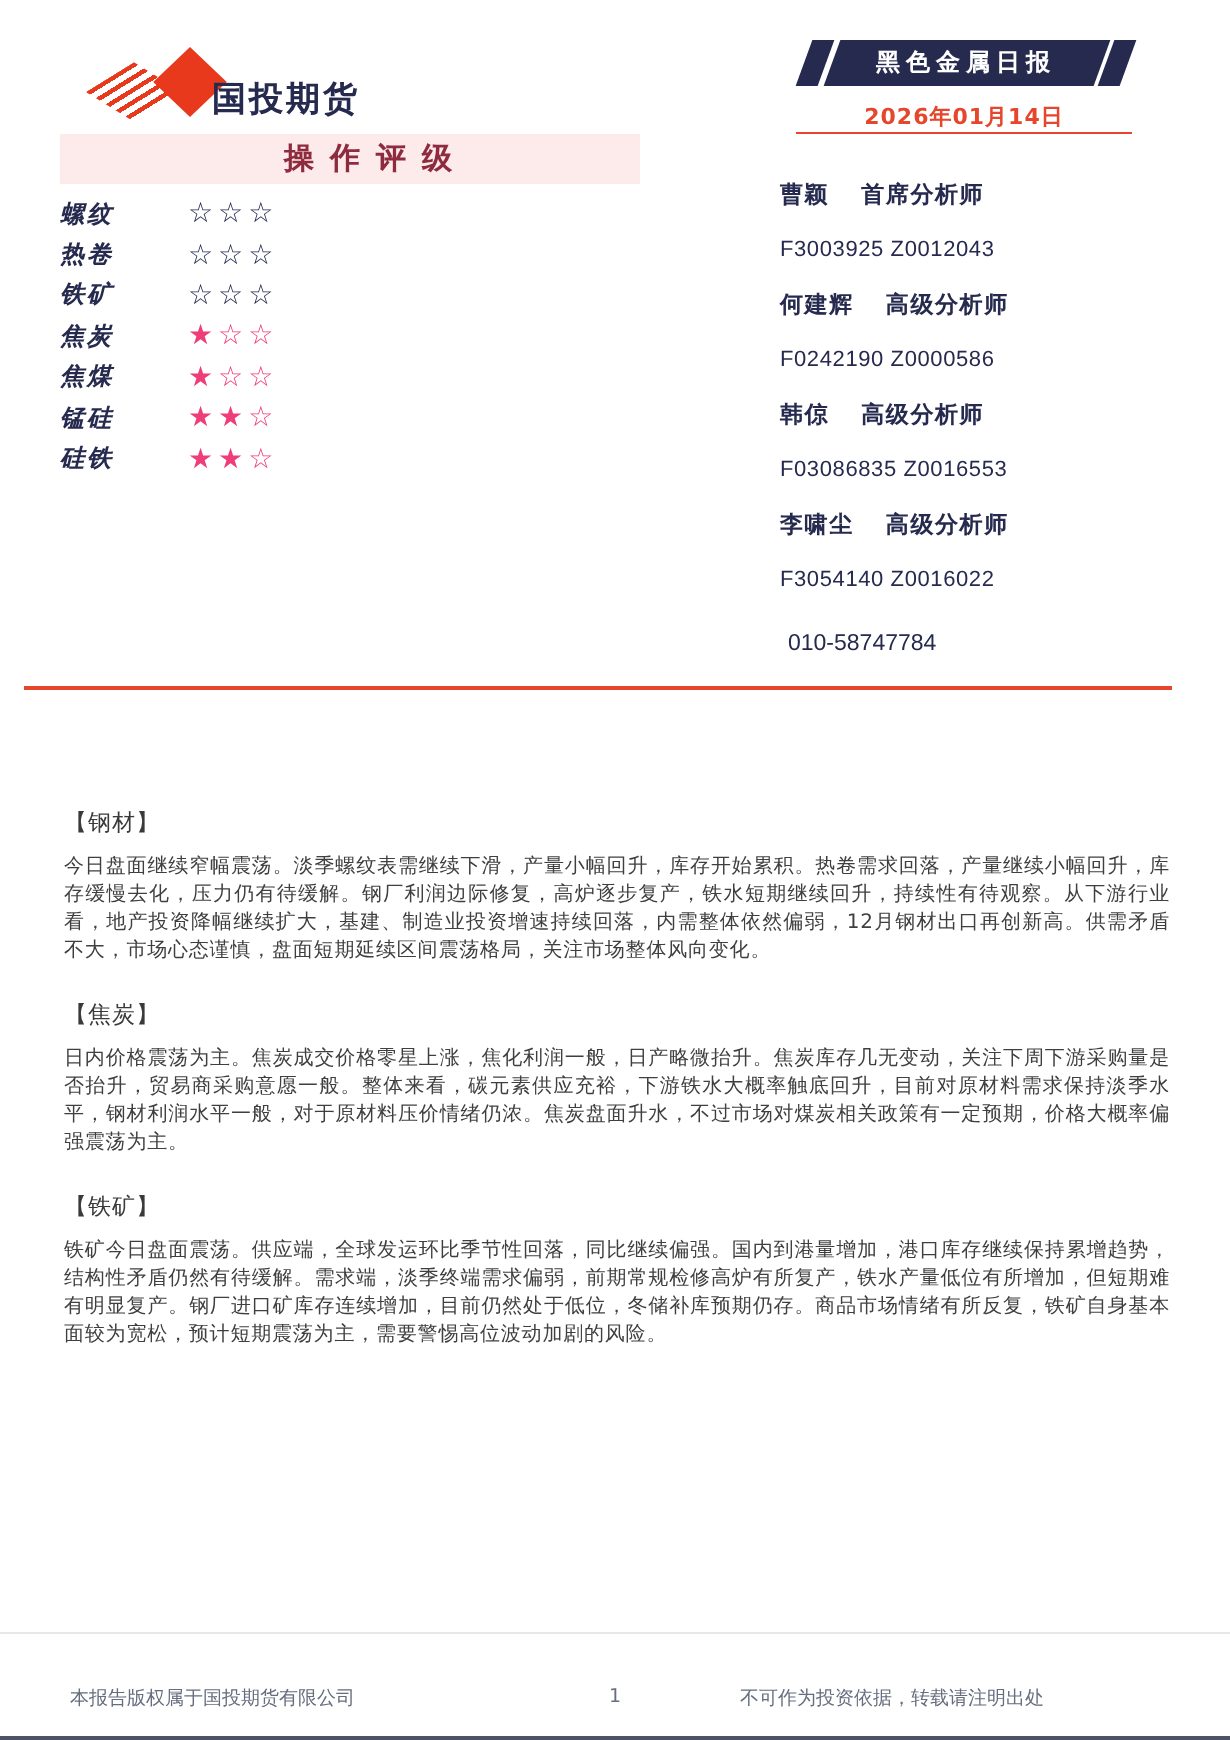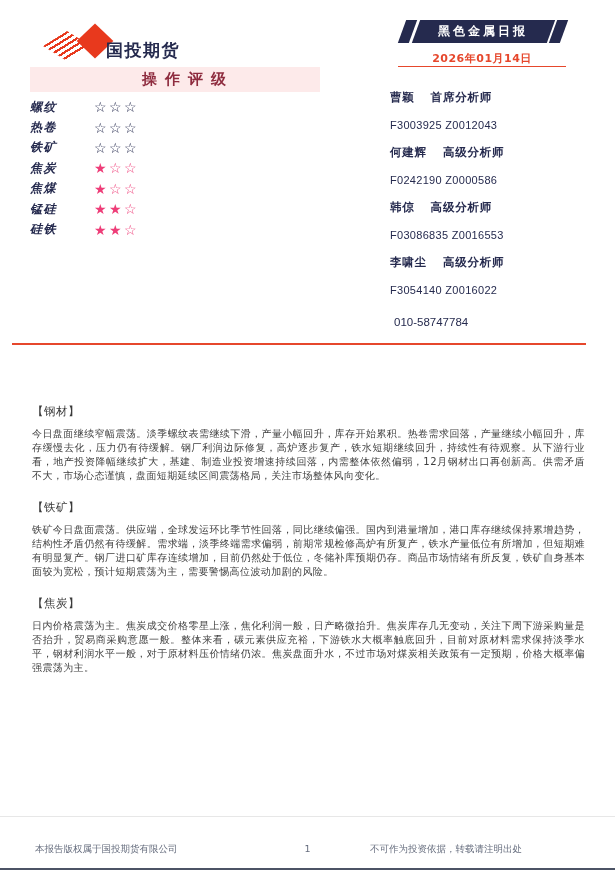--- a/index.html
+++ b/index.html
@@ -155,26 +155,26 @@
   </div>
 
   <div class="header-divider"></div>
 
   <div class="content">
     <div class="section">
       <h3 class="section-header">【钢材】</h3>
       <p class="section-body">今日盘面继续窄幅震荡。淡季螺纹表需继续下滑，产量小幅回升，库存开始累积。热卷需求回落，产量继续小幅回升，库存缓慢去化，压力仍有待缓解。钢厂利润边际修复，高炉逐步复产，铁水短期继续回升，持续性有待观察。从下游行业看，地产投资降幅继续扩大，基建、制造业投资增速持续回落，内需整体依然偏弱，12月钢材出口再创新高。供需矛盾不大，市场心态谨慎，盘面短期延续区间震荡格局，关注市场整体风向变化。</p>
     </div>
     <div class="section">
+      <h3 class="section-header">【焦炭】</h3>
+      <p class="section-body">日内价格震荡为主。焦炭成交价格零星上涨，焦化利润一般，日产略微抬升。焦炭库存几无变动，关注下周下游采购量是否抬升，贸易商采购意愿一般。整体来看，碳元素供应充裕，下游铁水大概率触底回升，目前对原材料需求保持淡季水平，钢材利润水平一般，对于原材料压价情绪仍浓。焦炭盘面升水，不过市场对煤炭相关政策有一定预期，价格大概率偏强震荡为主。</p>
+    </div>
+    <div class="section">
       <h3 class="section-header">【铁矿】</h3>
       <p class="section-body">铁矿今日盘面震荡。供应端，全球发运环比季节性回落，同比继续偏强。国内到港量增加，港口库存继续保持累增趋势，结构性矛盾仍然有待缓解。需求端，淡季终端需求偏弱，前期常规检修高炉有所复产，铁水产量低位有所增加，但短期难有明显复产。钢厂进口矿库存连续增加，目前仍然处于低位，冬储补库预期仍存。商品市场情绪有所反复，铁矿自身基本面较为宽松，预计短期震荡为主，需要警惕高位波动加剧的风险。</p>
-    </div>
-    <div class="section">
-      <h3 class="section-header">【焦炭】</h3>
-      <p class="section-body">日内价格震荡为主。焦炭成交价格零星上涨，焦化利润一般，日产略微抬升。焦炭库存几无变动，关注下周下游采购量是否抬升，贸易商采购意愿一般。整体来看，碳元素供应充裕，下游铁水大概率触底回升，目前对原材料需求保持淡季水平，钢材利润水平一般，对于原材料压价情绪仍浓。焦炭盘面升水，不过市场对煤炭相关政策有一定预期，价格大概率偏强震荡为主。</p>
     </div>
   </div>
 
   <div class="footer-divider"></div>
   <div class="footer">
     <span class="footer-copyright">本报告版权属于国投期货有限公司</span>
     <span class="footer-page">1</span>
     <span class="footer-disclaimer">不可作为投资依据，转载请注明出处</span>
   </div>
   <div class="bottom-border"></div>

